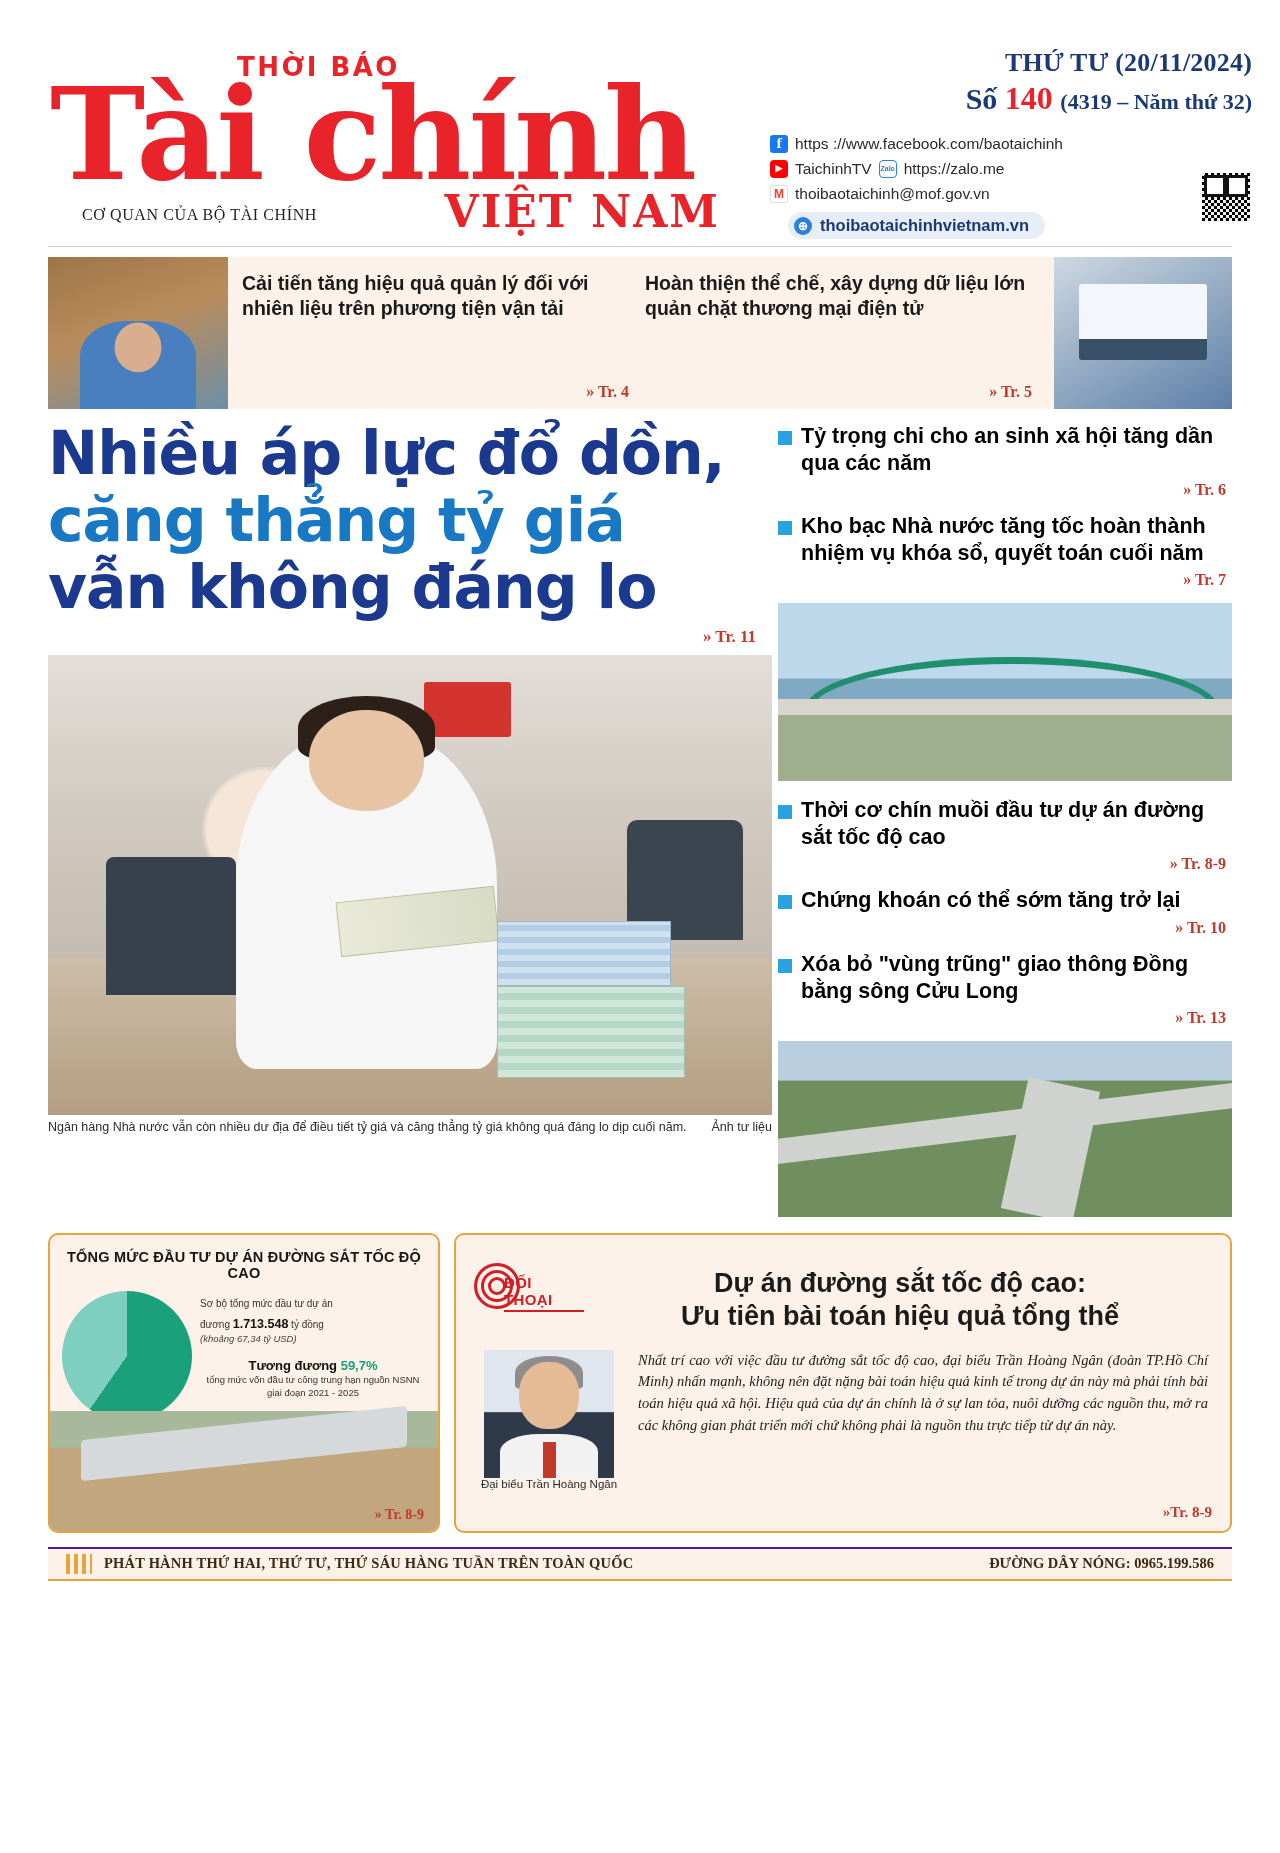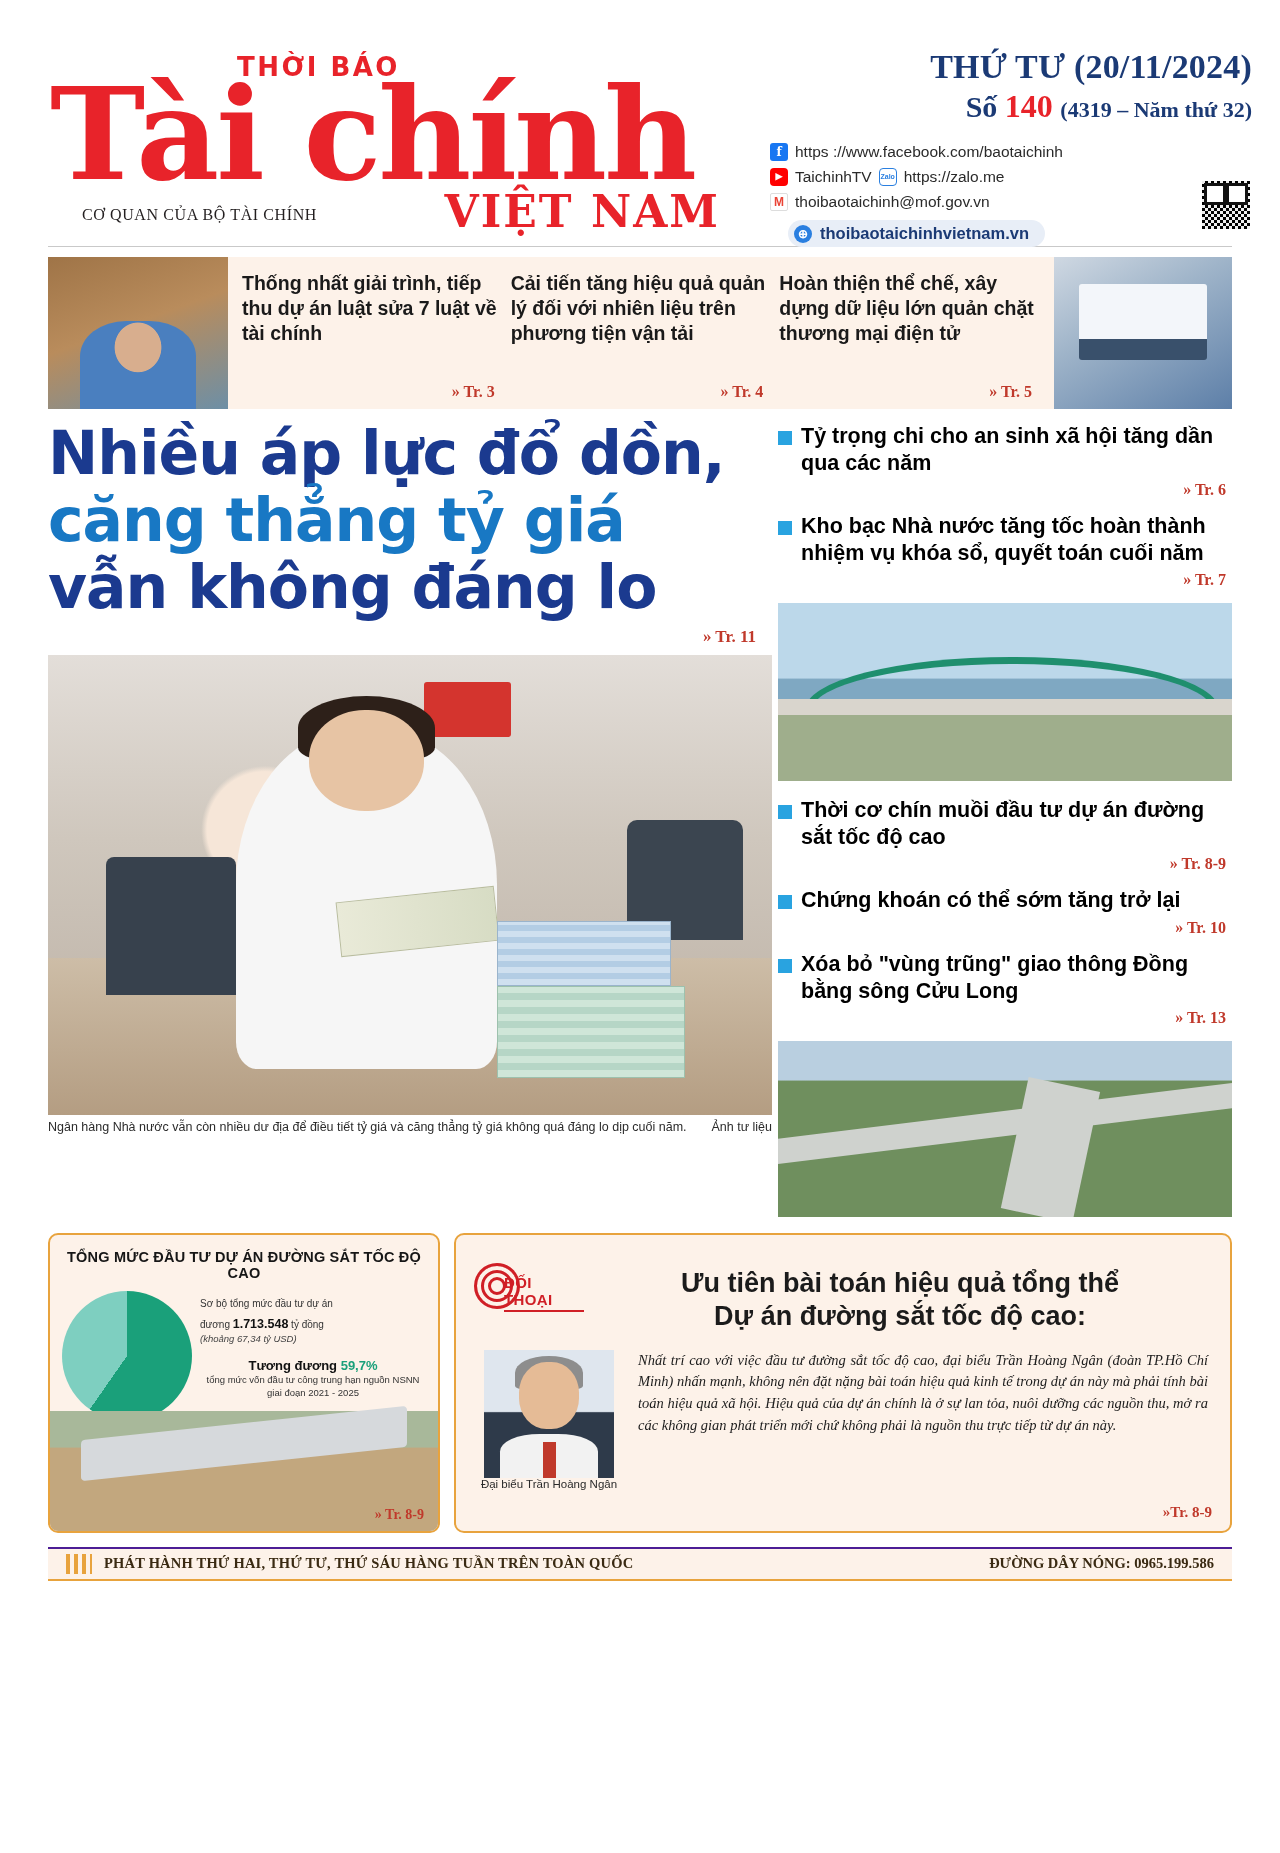--- a/index.html
+++ b/index.html
@@ -71,21 +71,21 @@
 
   .head-right {
     position: absolute;
     right: 28px; top: 48px;
     width: 500px;
     text-align: left;
   }
   .dateline {
     font-family: "Liberation Serif", serif;
     font-weight: bold;
-    font-size: 34px;
+    font-size: 26px;
     color: #1b3a75;
     text-align: right;
     letter-spacing: 0.2px;
   }
   .issue {
     font-family: "Liberation Serif", serif;
     font-weight: bold;
     font-size: 30px;
     color: #1b3a75;
     text-align: right;
@@ -577,24 +577,20 @@
         </div>
       </div>
     </div>
   </div>
 
   <div class="rule"></div>
 
   <div class="teaser">
     <div class="teaser-photo"></div>
     <div class="teaser-cols">
-      <div class="tcol">
-        <h3>Thống nhất giải trình, tiếp thu dự án luật sửa 7 luật về tài chính</h3>
-        <div class="trf">» Tr. 3</div>
-      </div>
       <div class="tcol">
         <h3>Cải tiến tăng hiệu quả quản lý đối với nhiên liệu trên phương tiện vận tải</h3>
         <div class="trf">» Tr. 4</div>
       </div>
       <div class="tcol">
         <h3>Hoàn thiện thể chế, xây dựng dữ liệu lớn quản chặt thương mại điện tử</h3>
         <div class="trf">» Tr. 5</div>
       </div>
     </div>
     <div class="teaser-photo2"></div>
@@ -691,22 +687,22 @@
       <div class="info-photo"></div>
       <div class="info-ref">» Tr. 8-9</div>
     </div>
 
     <div class="dialog-box">
       <div class="dlg-logo">
         <div class="rings"></div>
         <div class="word">ĐỐI THOẠI</div>
       </div>
       <div class="dlg-title">
+        <div>Dự án đường sắt tốc độ cao:</div>
         <div>Ưu tiên bài toán hiệu quả tổng thể</div>
-        <div>Dự án đường sắt tốc độ cao:</div>
       </div>
       <div class="dlg-body">
         <div class="dlg-portrait-wrap">
           <div class="portrait">
             <div class="shirt"></div>
             <div class="hair"></div>
             <div class="face"></div>
             <div class="tie"></div>
           </div>
           <div class="portrait-cap">Đại biểu Trần Hoàng Ngân</div>

